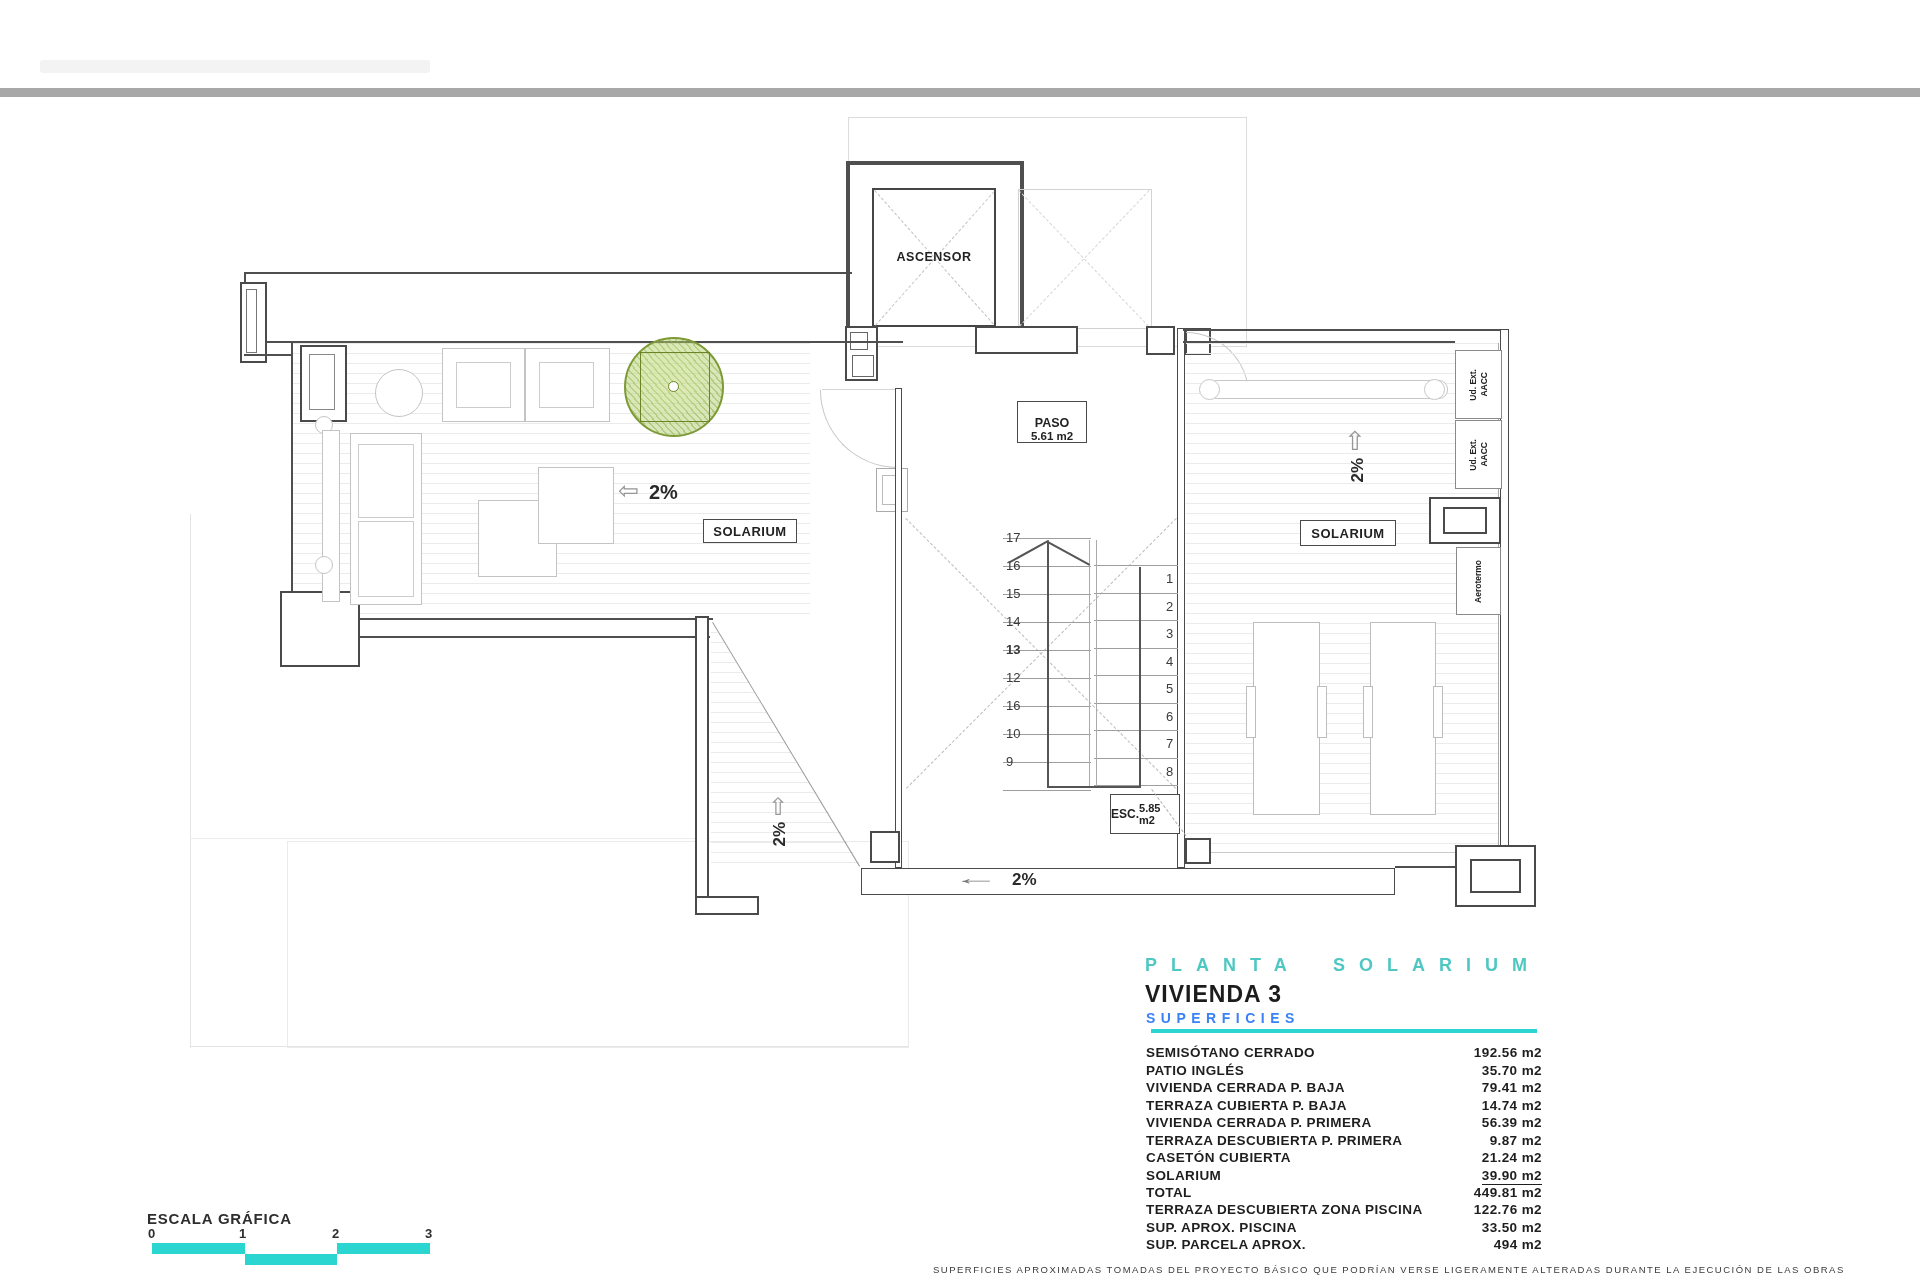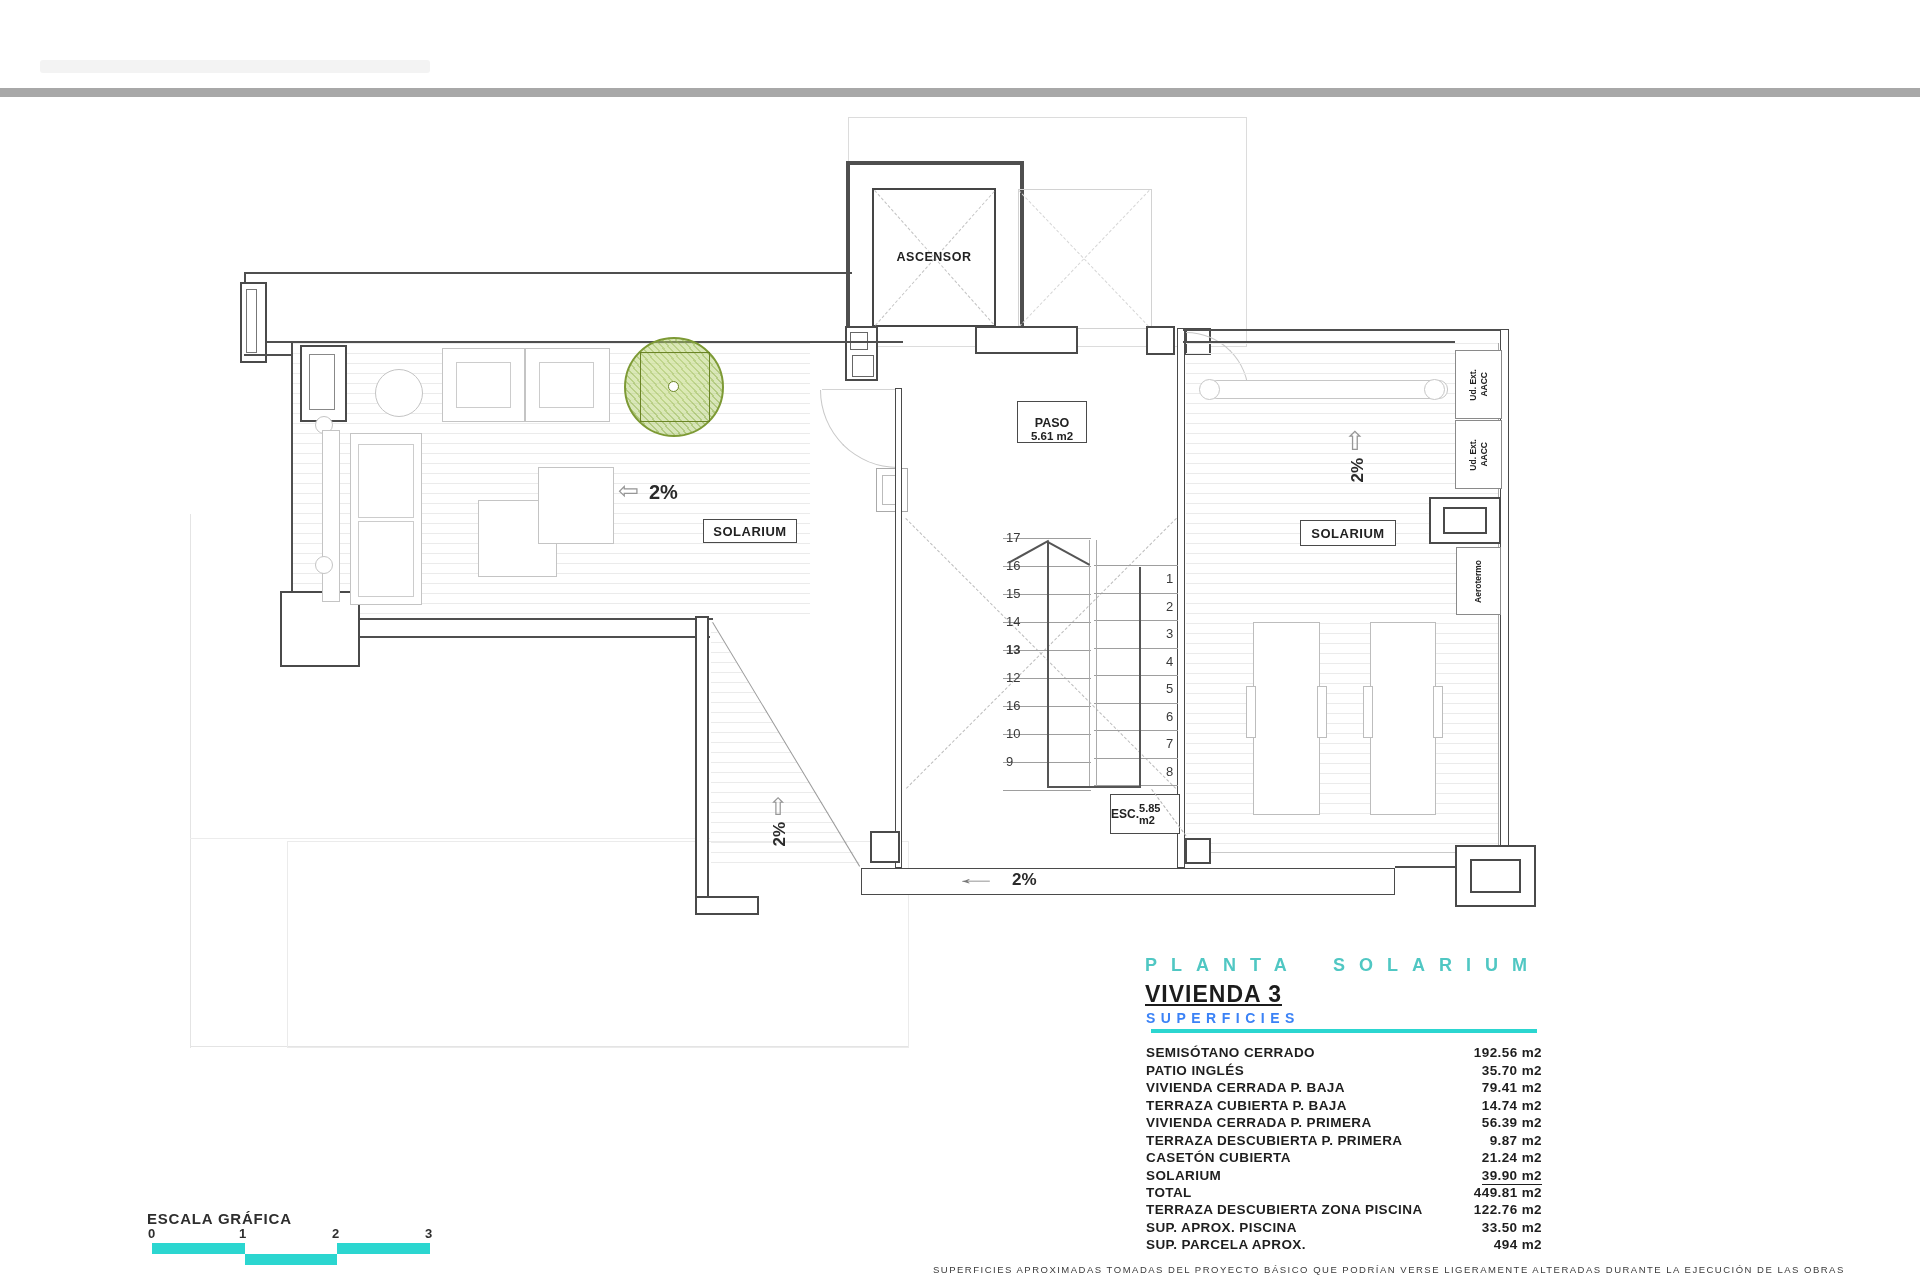--- a/index.html
+++ b/index.html
@@ -193,21 +193,21 @@
     <div class="abs" style="left:1456px;top:547px;width:43px;height:66px;border:1px solid #8a8a8a;background:#fff;display:flex;justify-content:center;align-items:center;">
       <span class="vtext" style="font-size:8.5px;font-weight:600;">Aerotermo</span>
     </div>
 
     <div class="abs wall" style="left:1185px;top:838px;width:26px;height:26px;border-width:2px;"></div>
     <div class="abs" style="left:1455px;top:845px;width:77px;height:58px;border:2.5px solid #4a4a4a;background:#fff;"></div>
     <div class="abs" style="left:1470px;top:859px;width:47px;height:30px;border:2px solid #4a4a4a;"></div>
   </div>
 
   <div class="abs" style="left:1145px;top:955px;font-size:18px;font-weight:700;color:#50c7c3;letter-spacing:14px;word-spacing:14px;white-space:nowrap;">PLANTA SOLARIUM</div>
-  <div class="abs" style="left:1145px;top:981px;font-size:23px;font-weight:700;color:#1c1c1c;letter-spacing:1px;text-decoration:underline;">VIVIENDA 3</div>
+  <div class="abs" style="left:1145px;top:981px;font-size:23px;font-weight:700;color:#1c1c1c;letter-spacing:1px;">VIVIENDA 3</div>
   <div class="abs" style="left:1146px;top:1010px;font-size:14px;font-weight:700;color:#3b82f6;letter-spacing:5.5px;">SUPERFICIES</div>
   <div class="abs" style="left:1151px;top:1029px;width:386px;height:4px;background:#2bd6d0;"></div>
   <div class="abs" style="left:1146px;top:1045px;width:396px;display:flex;flex-direction:column;">
       <div class="trow">
         <span>SEMISÓTANO CERRADO</span>
         <span>192.56 m2</span>
       </div>
       <div class="trow">
         <span>PATIO INGLÉS</span>
         <span>35.70 m2</span>

